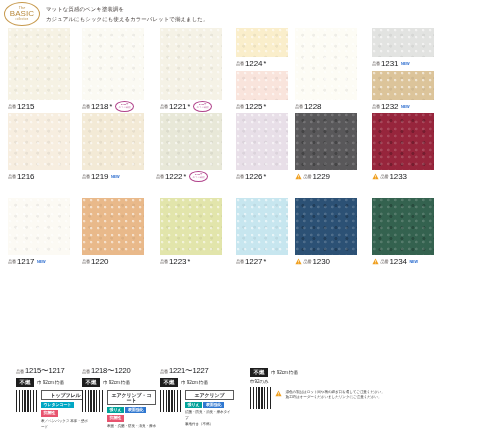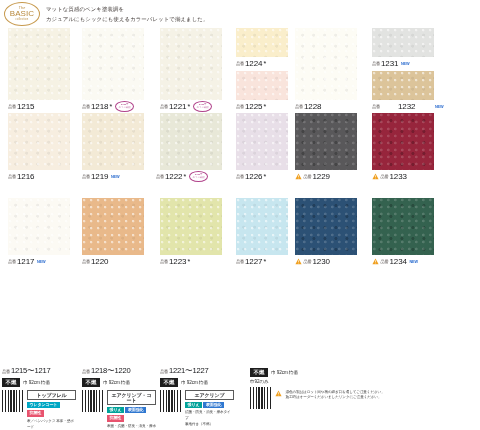--- a/index.html
+++ b/index.html
@@ -290,21 +290,21 @@
         <div class="swatch tex" style="--c: #e2e3e1;"></div>
       </div>
       <div class="caption" style="left: 372px; top: 30px;">
         <span class="pref">品番</span>
         <span class="code">1231</span>
         <span class="newtag">NEW</span>
       </div>
       <div class="cell" style="left: 372px; top: 43px; width: 62px; height: 29px;">
         <div class="swatch tex" style="--c: #dcc49a;"></div>
       </div>
-      <div class="caption" style="left: 372px; top: 73px; gap: 17px;">
+      <div class="caption" style="left: 372px; top: 73px;">
         <span class="pref">品番</span>
         <span class="code">1232</span>
         <span class="newtag">NEW</span>
       </div>
       <div class="cell" style="left: 372px; top: 85px; width: 62px; height: 57px;">
         <div class="swatch tex-dark" style="--c: #97253c;"></div>
       </div>
       <div class="caption" style="left: 372px; top: 143px;">
         <span class="warn-icon"><svg width="7" height="7" viewBox="0 0 10 10">
             <path d="M5 0.8 L9.4 8.8 L0.6 8.8 Z" fill="#f0a020"></path>
@@ -323,21 +323,21 @@
             <path d="M5 3.3 L5 6.1" stroke="#fff" stroke-width="0.9"></path>
             <circle cx="5" cy="7.3" r="0.55" fill="#fff"></circle>
           </svg></span>
         <span class="pref">品番</span>
         <span class="code">1234</span>
         <span class="newtag">NEW</span>
       </div>
     </div>
 
   <div class="footer" id="footer">
-      <div class="fblock" style="left: 2px; width: 74px;">
+      <div class="fblock" style="left: 16px; width: 74px;">
         <div class="frange">
           <span class="pref">品番</span>
           <span>1215〜1217</span>
         </div>
         <div class="fspec">
           <span class="chip">不燃</span>
           <span class="spec-text">巾 92cm 特価</span>
         </div>
         <div class="fbody">
           <div class="qr"></div>

